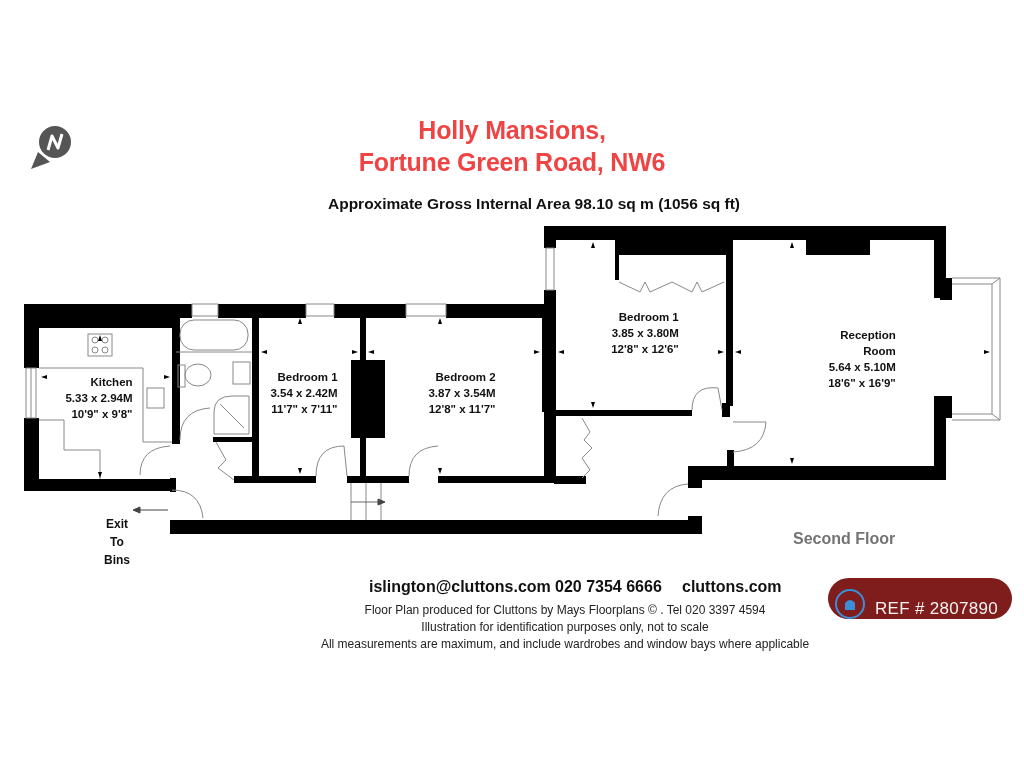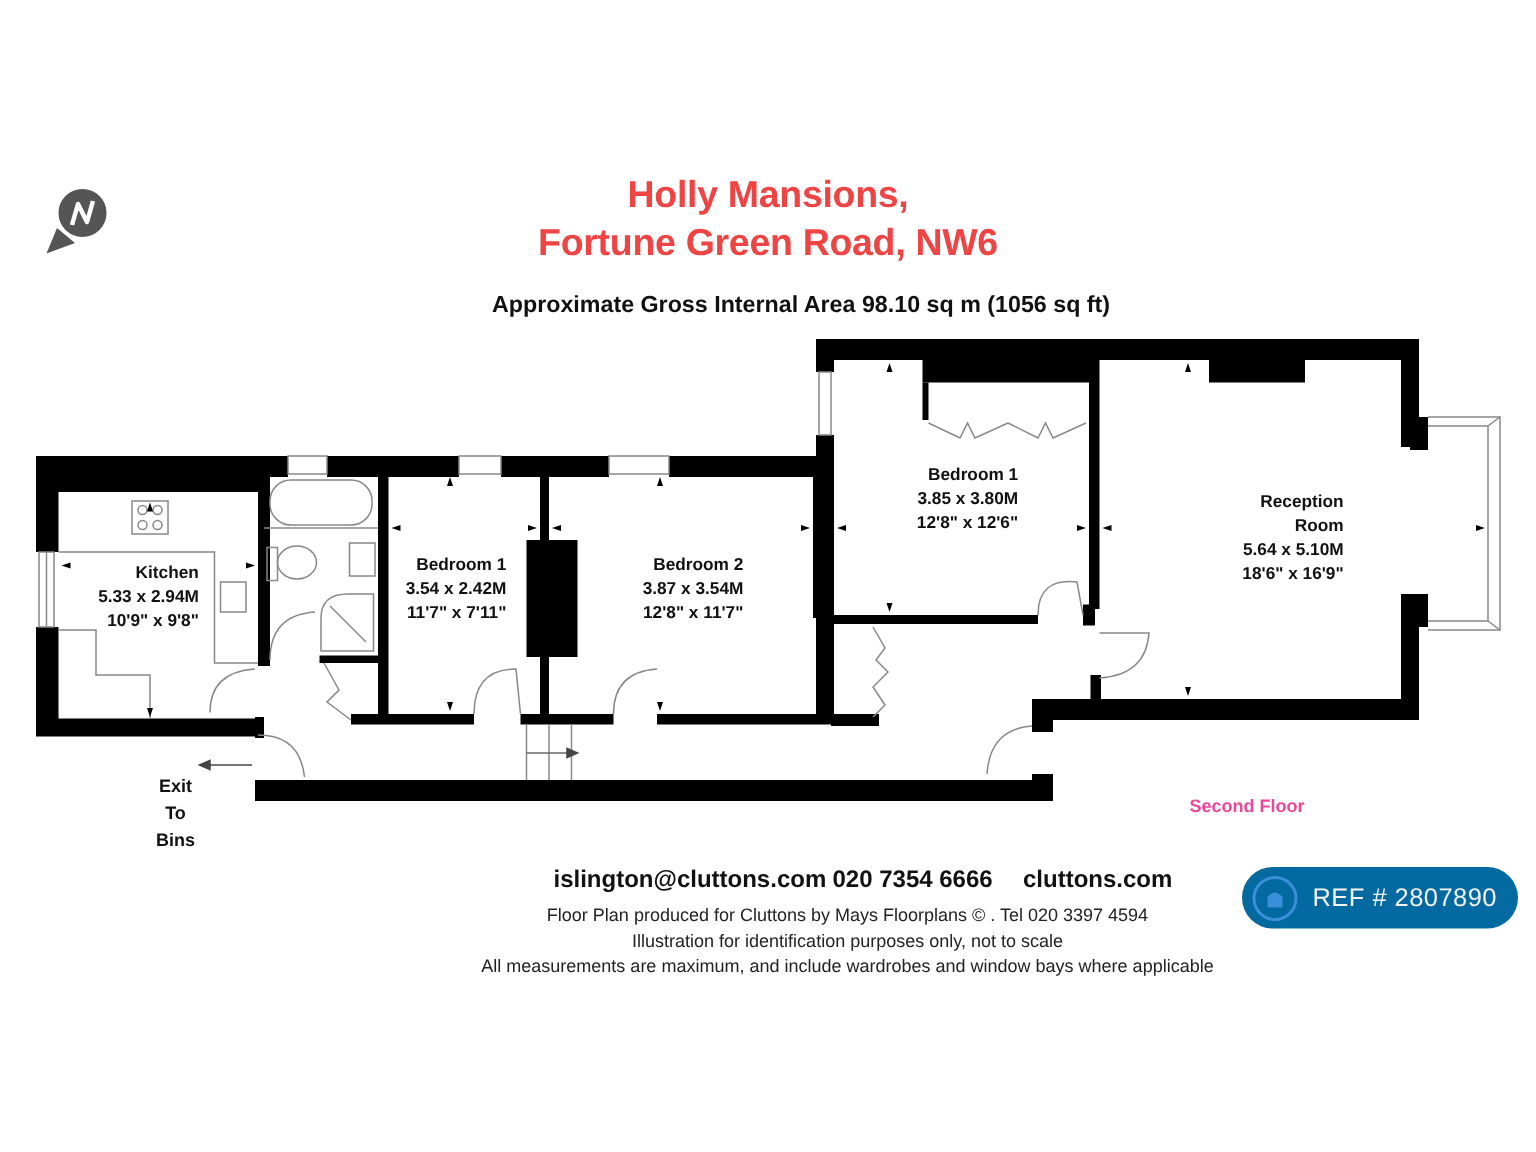--- a/index.html
+++ b/index.html
@@ -1,24 +1,24 @@
 <!DOCTYPE html>
 <html><head>
 <meta charset="utf-8">
 <style>
   html, body { margin:0; padding:0; background:#ffffff; }
   body { width:1024px; height:768px; position:relative; overflow:hidden; font-family:"Liberation Sans", sans-serif; color:#111; }
   .abs { position:absolute; }
   .title { left:0; width:1024px; text-align:center; font-weight:bold; font-size:25px; color:#ef4444; letter-spacing:-0.2px; }
   .subtitle { left:0; width:1068px; text-align:center; font-weight:bold; font-size:15.5px; color:#111; }
   .room-label { position:absolute; text-align:right; font-weight:bold; font-size:11.5px; line-height:16px; color:#111; transform:translateX(-50%); white-space:nowrap; }
-  .floor-label { font-weight:bold; font-size:12px; color:#ec4899; }
+  .floor-label { font-weight:bold; font-size:16px; color:#737373; }
   .contact { font-weight:bold; font-size:16px; color:#111; }
   .footer-line { left:0; width:1130px; text-align:center; font-size:12px; color:#222; }
-  .ref-badge { left:828px; top:578px; width:184px; height:41px; background:#0369a1; border-radius:21px; display:flex; align-items:center; }
+  .ref-badge { left:828px; top:578px; width:184px; height:41px; background:#7f1d1d; border-radius:21px; display:flex; align-items:flex-end; }
   .ref-icon { width:30px; height:30px; margin-left:7px; border-radius:50%; border:2px solid #3a8fd8; display:flex; align-items:center; justify-content:center; box-sizing:border-box; }
   .ref-text { color:#f2f2f2; font-size:17px; margin-left:10px; letter-spacing:0.3px; }
   .exit-label { font-weight:bold; font-size:12px; line-height:18px; text-align:center;margin-top:23px; }
 </style>
 </head>
 <body>
 
 <div class="abs" style="left:28px; top:122px; width:48px; height:50px;">
   <svg width="48" height="50" viewBox="0 0 48 50">
     <polygon points="3,47 10,30 22,40" fill="#555"></polygon>

